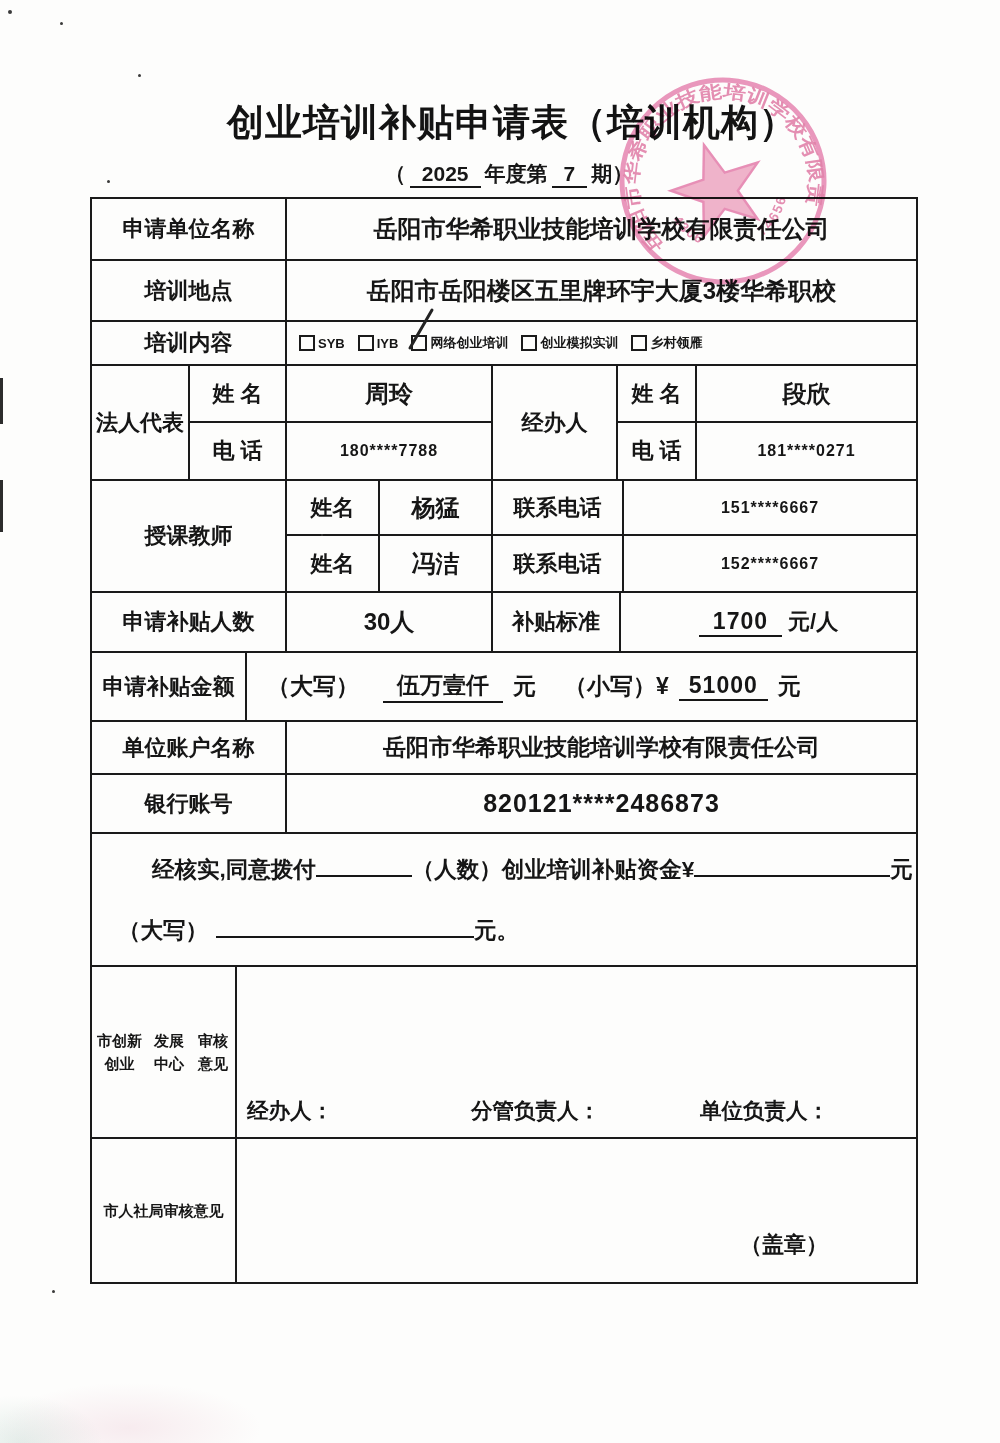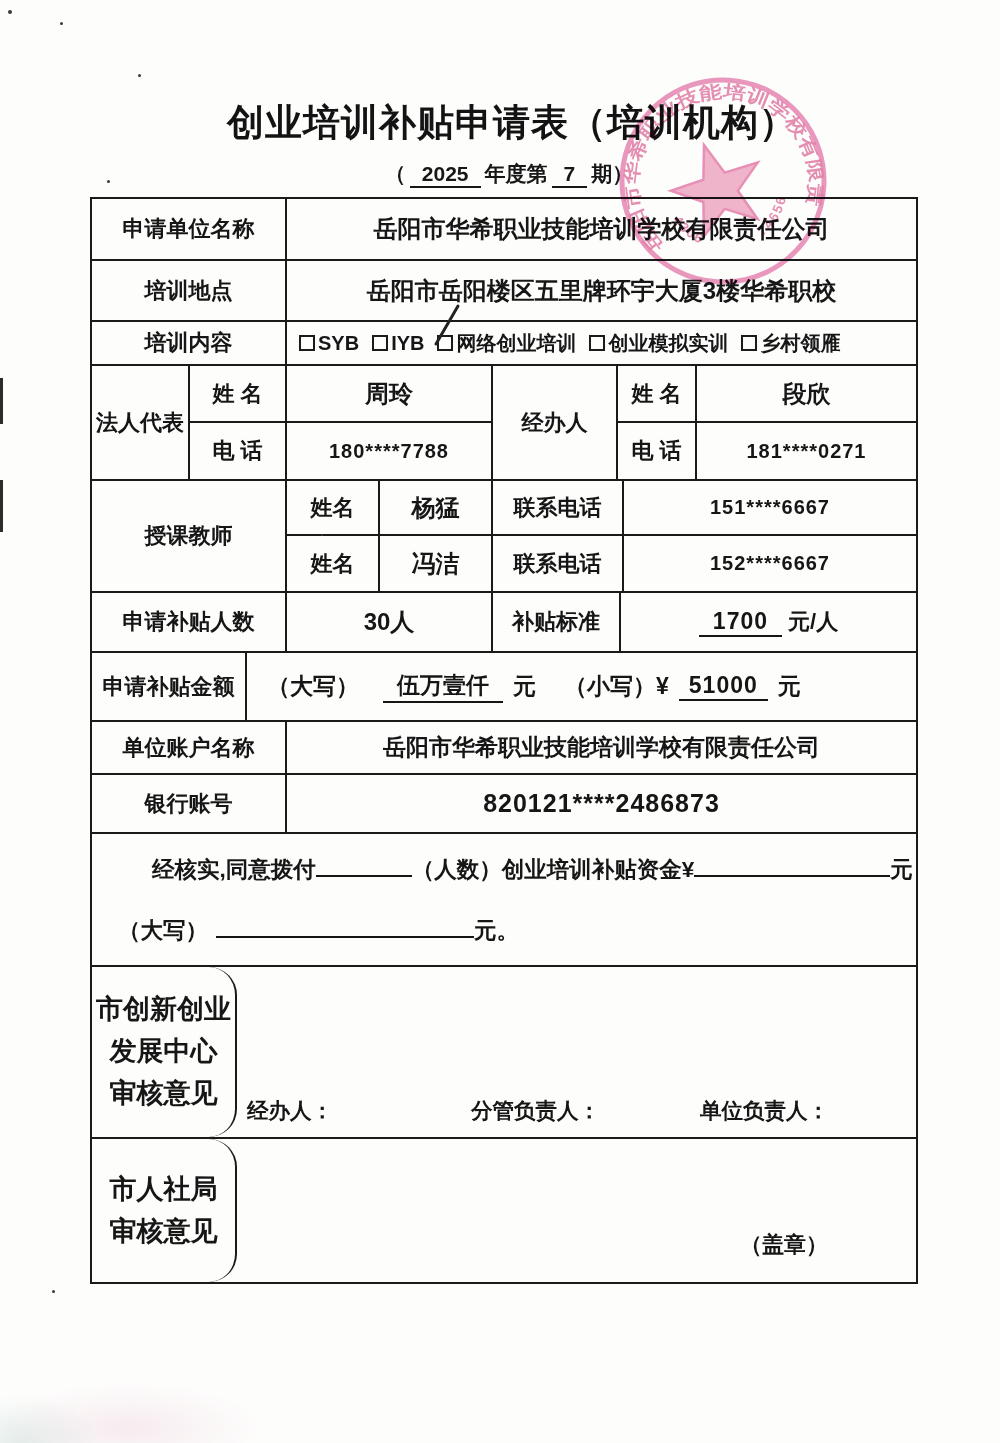--- a/index.html
+++ b/index.html
@@ -36,45 +36,45 @@
   .bb{border-bottom:2px solid #1a1a1a;}
   .br{border-right:2px solid #1a1a1a;}
   .td{
     display:flex;align-items:center;justify-content:center;
     box-sizing:border-box;font-size:22px;font-weight:600;
     color:#161616;text-align:center;
   }
   .col{display:flex;flex-direction:column;box-sizing:border-box;}
   .subrow{display:flex;box-sizing:border-box;}
   .val{font-size:24px;}
-  .num{font-size:20px;font-weight:700;letter-spacing:1px;font-family:"Liberation Sans",sans-serif;}
+  .num{font-size:16px;font-weight:700;letter-spacing:1px;font-family:"Liberation Sans",sans-serif;}
   .u-line{border-bottom:2.5px solid #161616;padding:0 14px;}
   
-  .opts{justify-content:flex-start;padding-left:12px;gap:13px;font-size:20px;}
+  .opts{justify-content:flex-start;padding-left:12px;gap:13px;font-size:13px;}
   .opt{position:relative;display:inline-flex;align-items:center;white-space:nowrap;}
   .cbox{
     width:16px;height:16px;border:2.5px solid #1b1b1b;
     display:inline-block;margin-right:3px;box-sizing:border-box;
   }
   .checkmark{position:absolute;left:-5px;top:-27px;pointer-events:none;}
   
   .amt{justify-content:flex-start;padding-left:20px;gap:10px;font-size:23px;}
   
   .approval{
     flex-direction:column;align-items:stretch;justify-content:center;
     padding:0 26px;font-size:22.5px;
   }
   .appr-line{display:flex;align-items:baseline;white-space:nowrap;}
   .appr-line.first{padding-left:34px;margin-bottom:30px;}
   .blank{
     display:inline-block;border-bottom:2.5px solid #161616;
     height:1.05em;box-sizing:border-box;
   }
   
-  .review-label{flex-direction:column;line-height:1.55;font-size:27px;border-radius:28px;}
+  .review-label{flex-direction:row;line-height:1.55;font-size:15px;}
   .review-content{position:relative;align-items:stretch;justify-content:flex-start;}
   .sign-row{
     position:absolute;left:0;bottom:12px;width:100%;
     display:flex;align-items:baseline;font-size:21.5px;font-weight:600;
   }
   .seal-note{
     position:absolute;right:88px;bottom:22px;
     font-size:22px;font-weight:700;
   }
   

